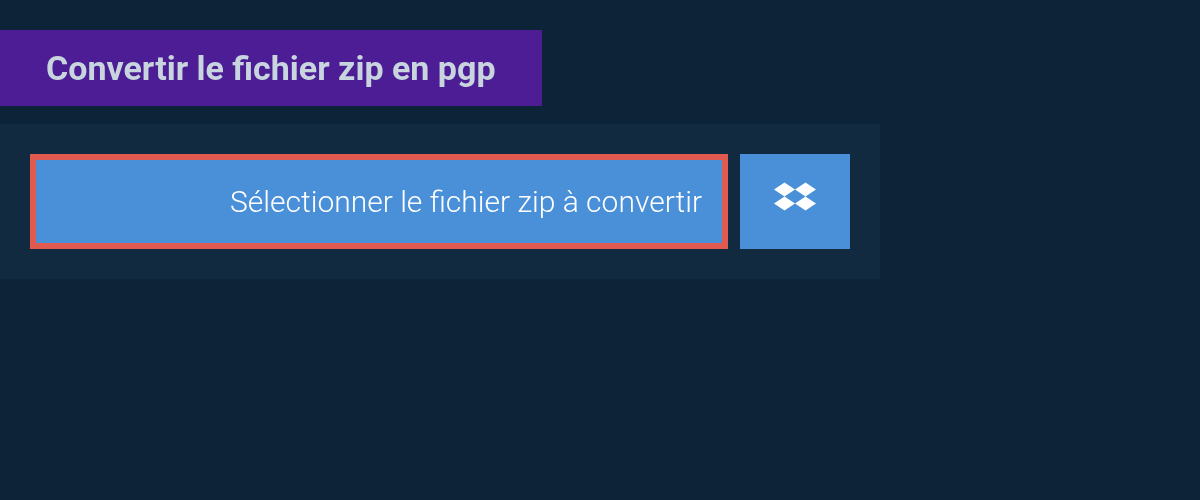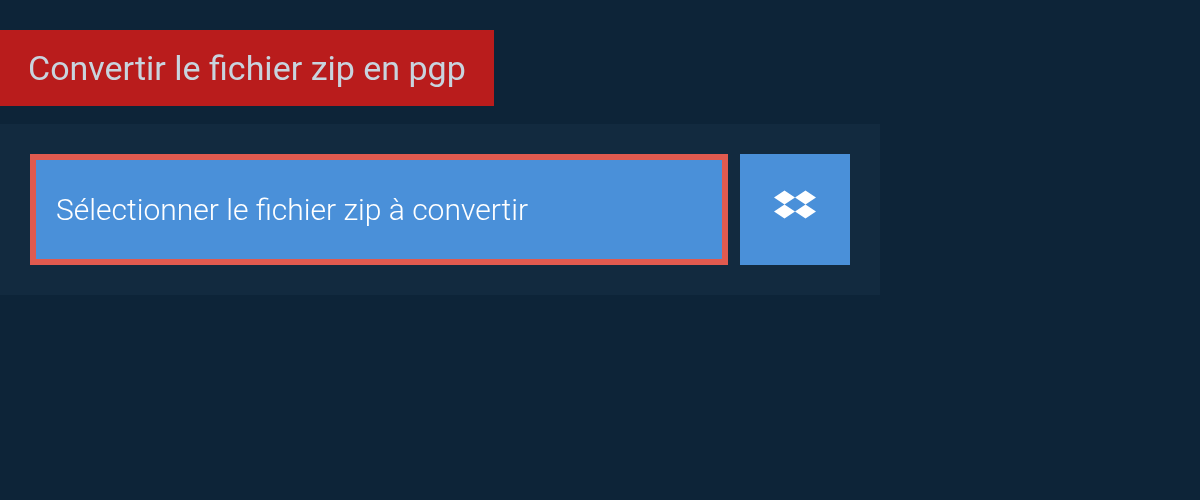--- a/index.html
+++ b/index.html
@@ -8,48 +8,48 @@
       box-sizing: border-box;
     }
     body {
       background: #0d2438;
       font-family: -apple-system, BlinkMacSystemFont, "Segoe UI", Roboto, Helvetica, Arial, sans-serif;
       width: 1200px;
       height: 500px;
       padding: 30px 0;
     }
     .header-tab {
-      background: #b91c1c;
+      background: #4c1d95;
       display: inline-block;
-      padding: 18px 28px;
+      padding: 18px 46px;
       color: #c8d4de;
       font-size: 34px;
-      font-weight: 400;
+      font-weight: 700;
     }
     .upload-panel {
       background: #122a3f;
       margin-top: 18px;
       padding: 30px;
       display: flex;
       gap: 12px;
       width: 880px;
     }
     .select-file-button {
       flex: 1;
       background: #4a90d9;
       border: 6px solid #e05a4f;
       color: #ffffff;
       font-size: 30px;
       font-weight: 300;
-      padding: 32px 20px;
+      padding: 24px 20px;
       text-align: center;
       cursor: pointer;
       display: flex;
       align-items: center;
-      justify-content: flex-start;
+      justify-content: flex-end;
     }
     .dropbox-button {
       width: 110px;
       background: #4a90d9;
       display: flex;
       align-items: center;
       justify-content: center;
       cursor: pointer;
     }
     .dropbox-button svg {

